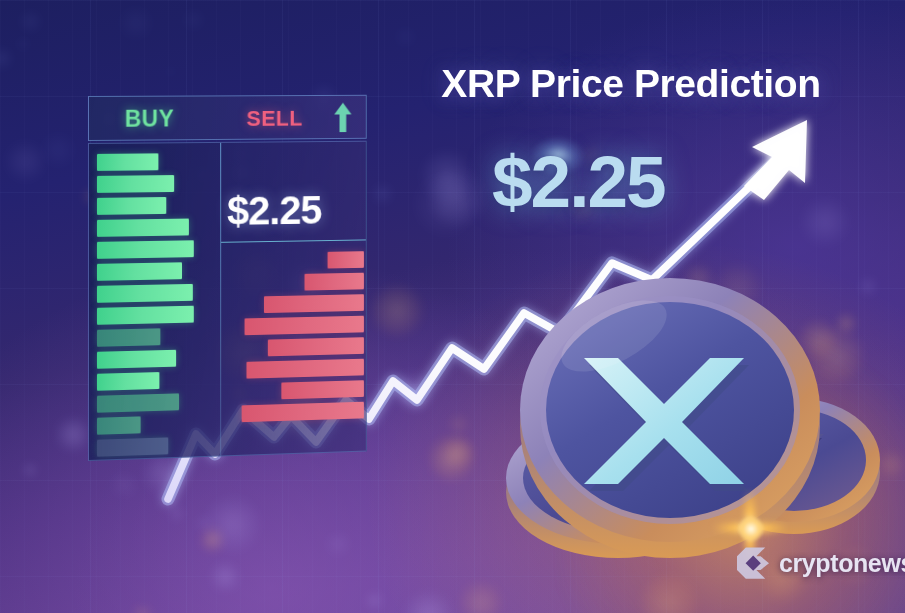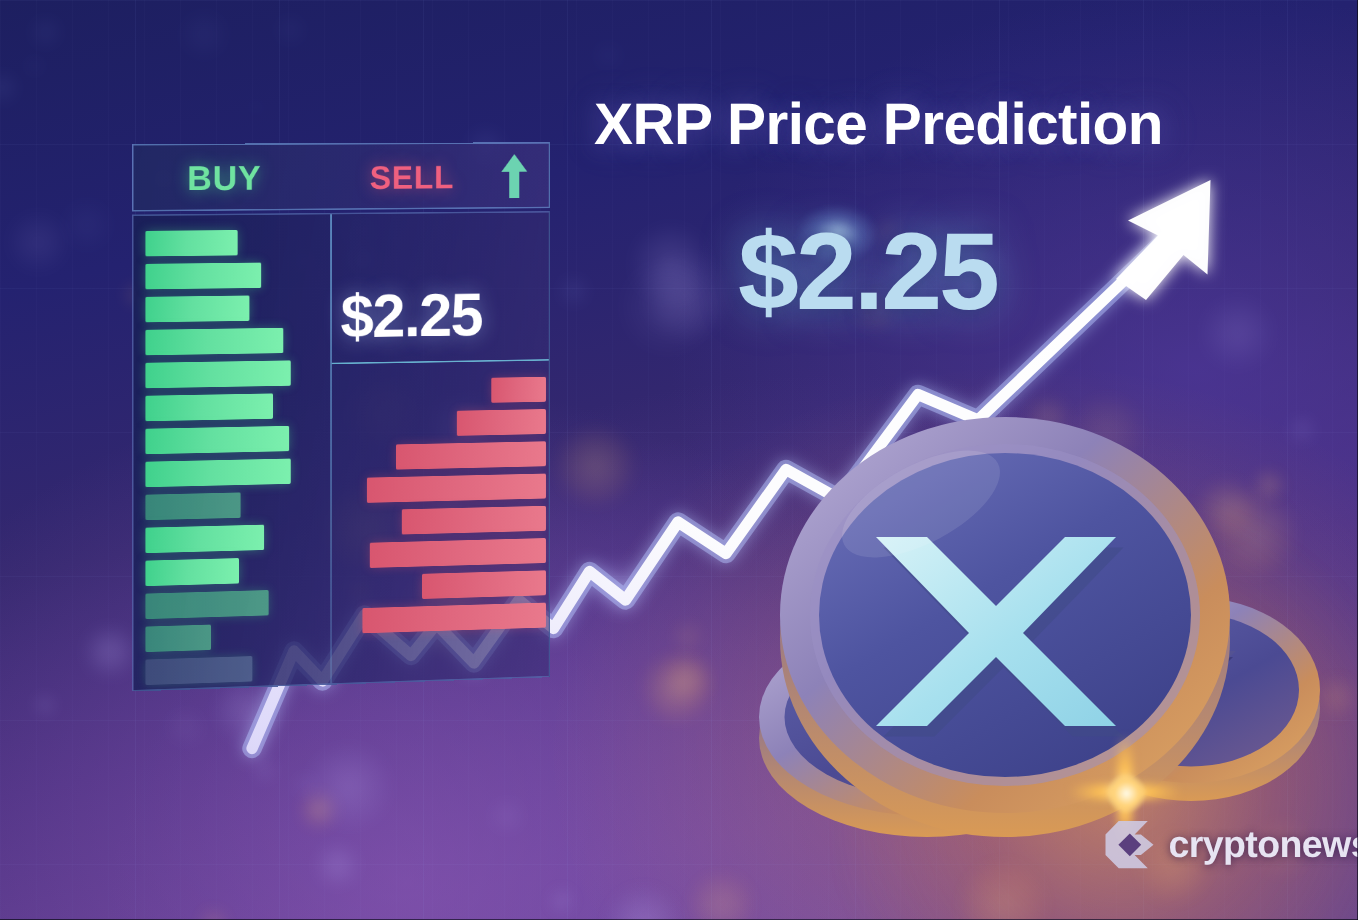--- a/index.html
+++ b/index.html
@@ -105,20 +105,21 @@
   .bar.g.dimmer{background:linear-gradient(95deg,#4a5f86 0%,#5f7a9d 100%);opacity:.65;}
   .bar.r{background:linear-gradient(95deg,#d8566f 0%,#e0687f 50%,#e9798c 100%);
          box-shadow:0 0 7px rgba(220,80,110,.30);}
 
   
   .headline{
     position:absolute;left:396px;top:62px;width:470px;
     font-size:39px;font-weight:700;color:#ffffff;letter-spacing:-.4px;
     text-shadow:0 2px 14px rgba(60,50,140,.85), 0 0 26px rgba(170,190,255,.30);
     white-space:nowrap;
+    text-align:center;
   }
   .bigprice{
     position:absolute;left:492px;top:140px;
     font-size:73px;font-weight:700;color:#badcf0;letter-spacing:-2px;
     text-shadow:0 0 26px rgba(130,200,245,.55), 0 2px 10px rgba(30,25,90,.7);
   }
   .sparkle{
     position:absolute;left:530px;top:136px;width:56px;height:40px;
     background:radial-gradient(ellipse at 50% 50%, rgba(200,240,255,.75) 0%, rgba(140,200,255,.25) 38%, rgba(120,180,255,0) 70%);
     filter:blur(2px);

